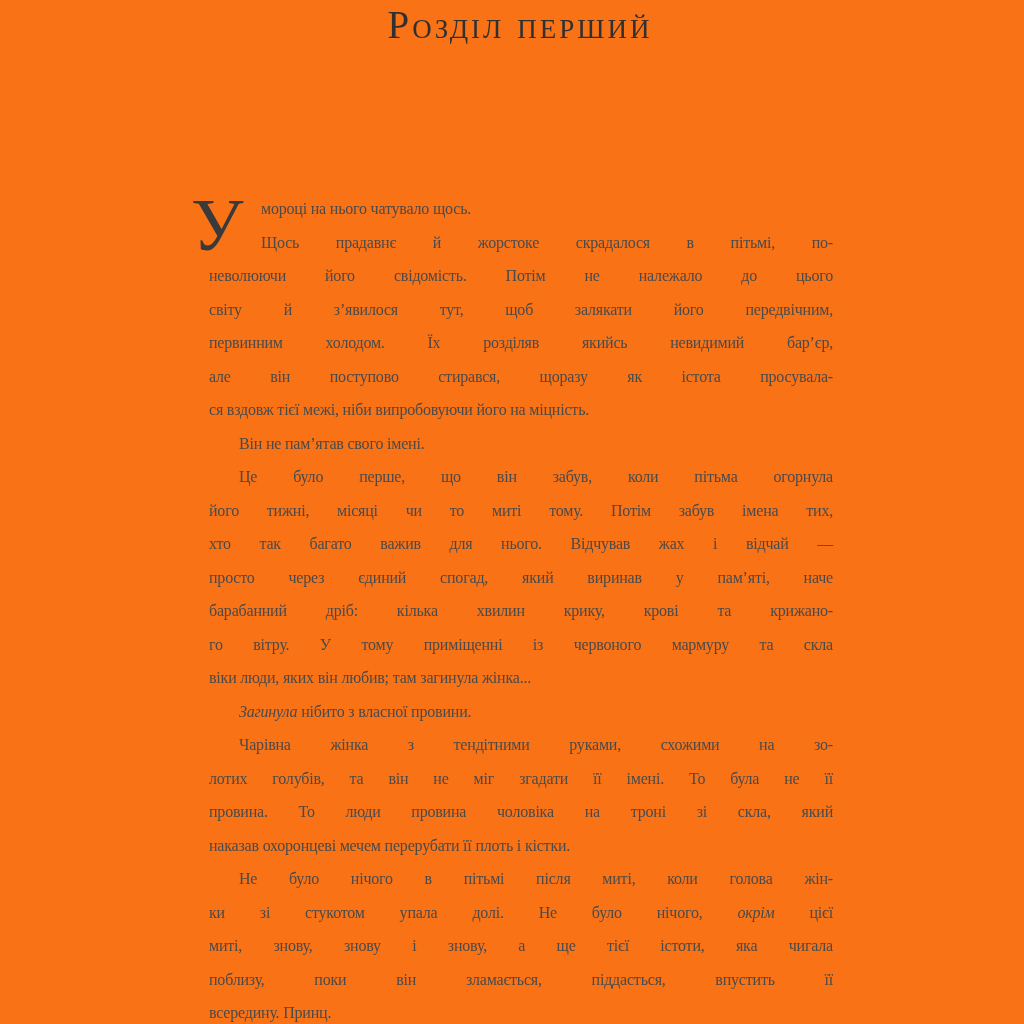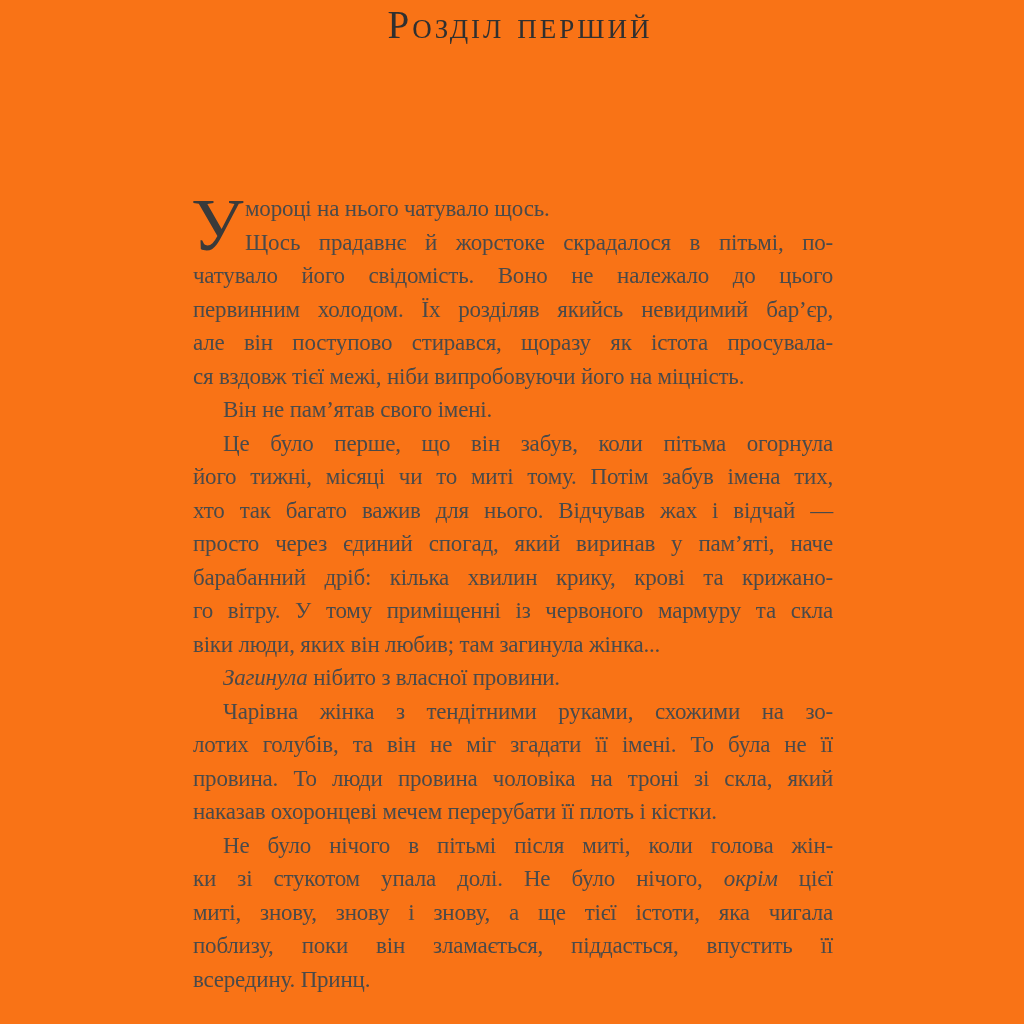--- a/index.html
+++ b/index.html
@@ -28,26 +28,27 @@
   }
   .body-text {
     position: absolute;
     left: 193px;
     top: 192px;
     width: 640px;
     color: #4a4a4a;
   }
   .paragraph { margin: 0; padding: 0; }
   .line {
-    font-size: 23px;
+    font-size: 16px;
     line-height: 33.5px;
     letter-spacing: -0.2px;
     text-align: justify;
     text-align-last: justify;
     color: #4a4a4a;
+    margin-left: 16px;
   }
   .line.last { text-align-last: left; }
   .line.indent { padding-left: 30px; }
   .line.dc-pad { padding-left: 52px; }
   .dropcap {
     position: absolute;
     left: -2px; top: 4px;
     font-size: 74px;
     line-height: 58px;
     color: #3a3a3a;
@@ -64,21 +65,22 @@
   <div class="body-text">
 
     <span class="dropcap">У</span>
 
     <div class="paragraph">
       <div class="line last dc-pad">мороці на нього чатувало щось.</div>
     </div>
 
     <div class="paragraph">
       <div class="line dc-pad">Щось прадавнє й жорстоке скрадалося в пітьмі, по-</div>
-      <div class="line">чатувало його свідомість. Воно не належало до цього</div>
+      <div class="line">неволюючи його свідомість. Потім не належало до цього</div>
+      <div class="line">світу й з’явилося тут, щоб залякати його передвічним,</div>
       <div class="line">первинним холодом. Їх розділяв якийсь невидимий бар’єр,</div>
       <div class="line">але він поступово стирався, щоразу як істота просувала-</div>
       <div class="line last">ся вздовж тієї межі, ніби випробовуючи його на міцність.</div>
     </div>
 
     <div class="paragraph">
       <div class="line last indent">Він не пам’ятав свого імені.</div>
     </div>
 
     <div class="paragraph">

